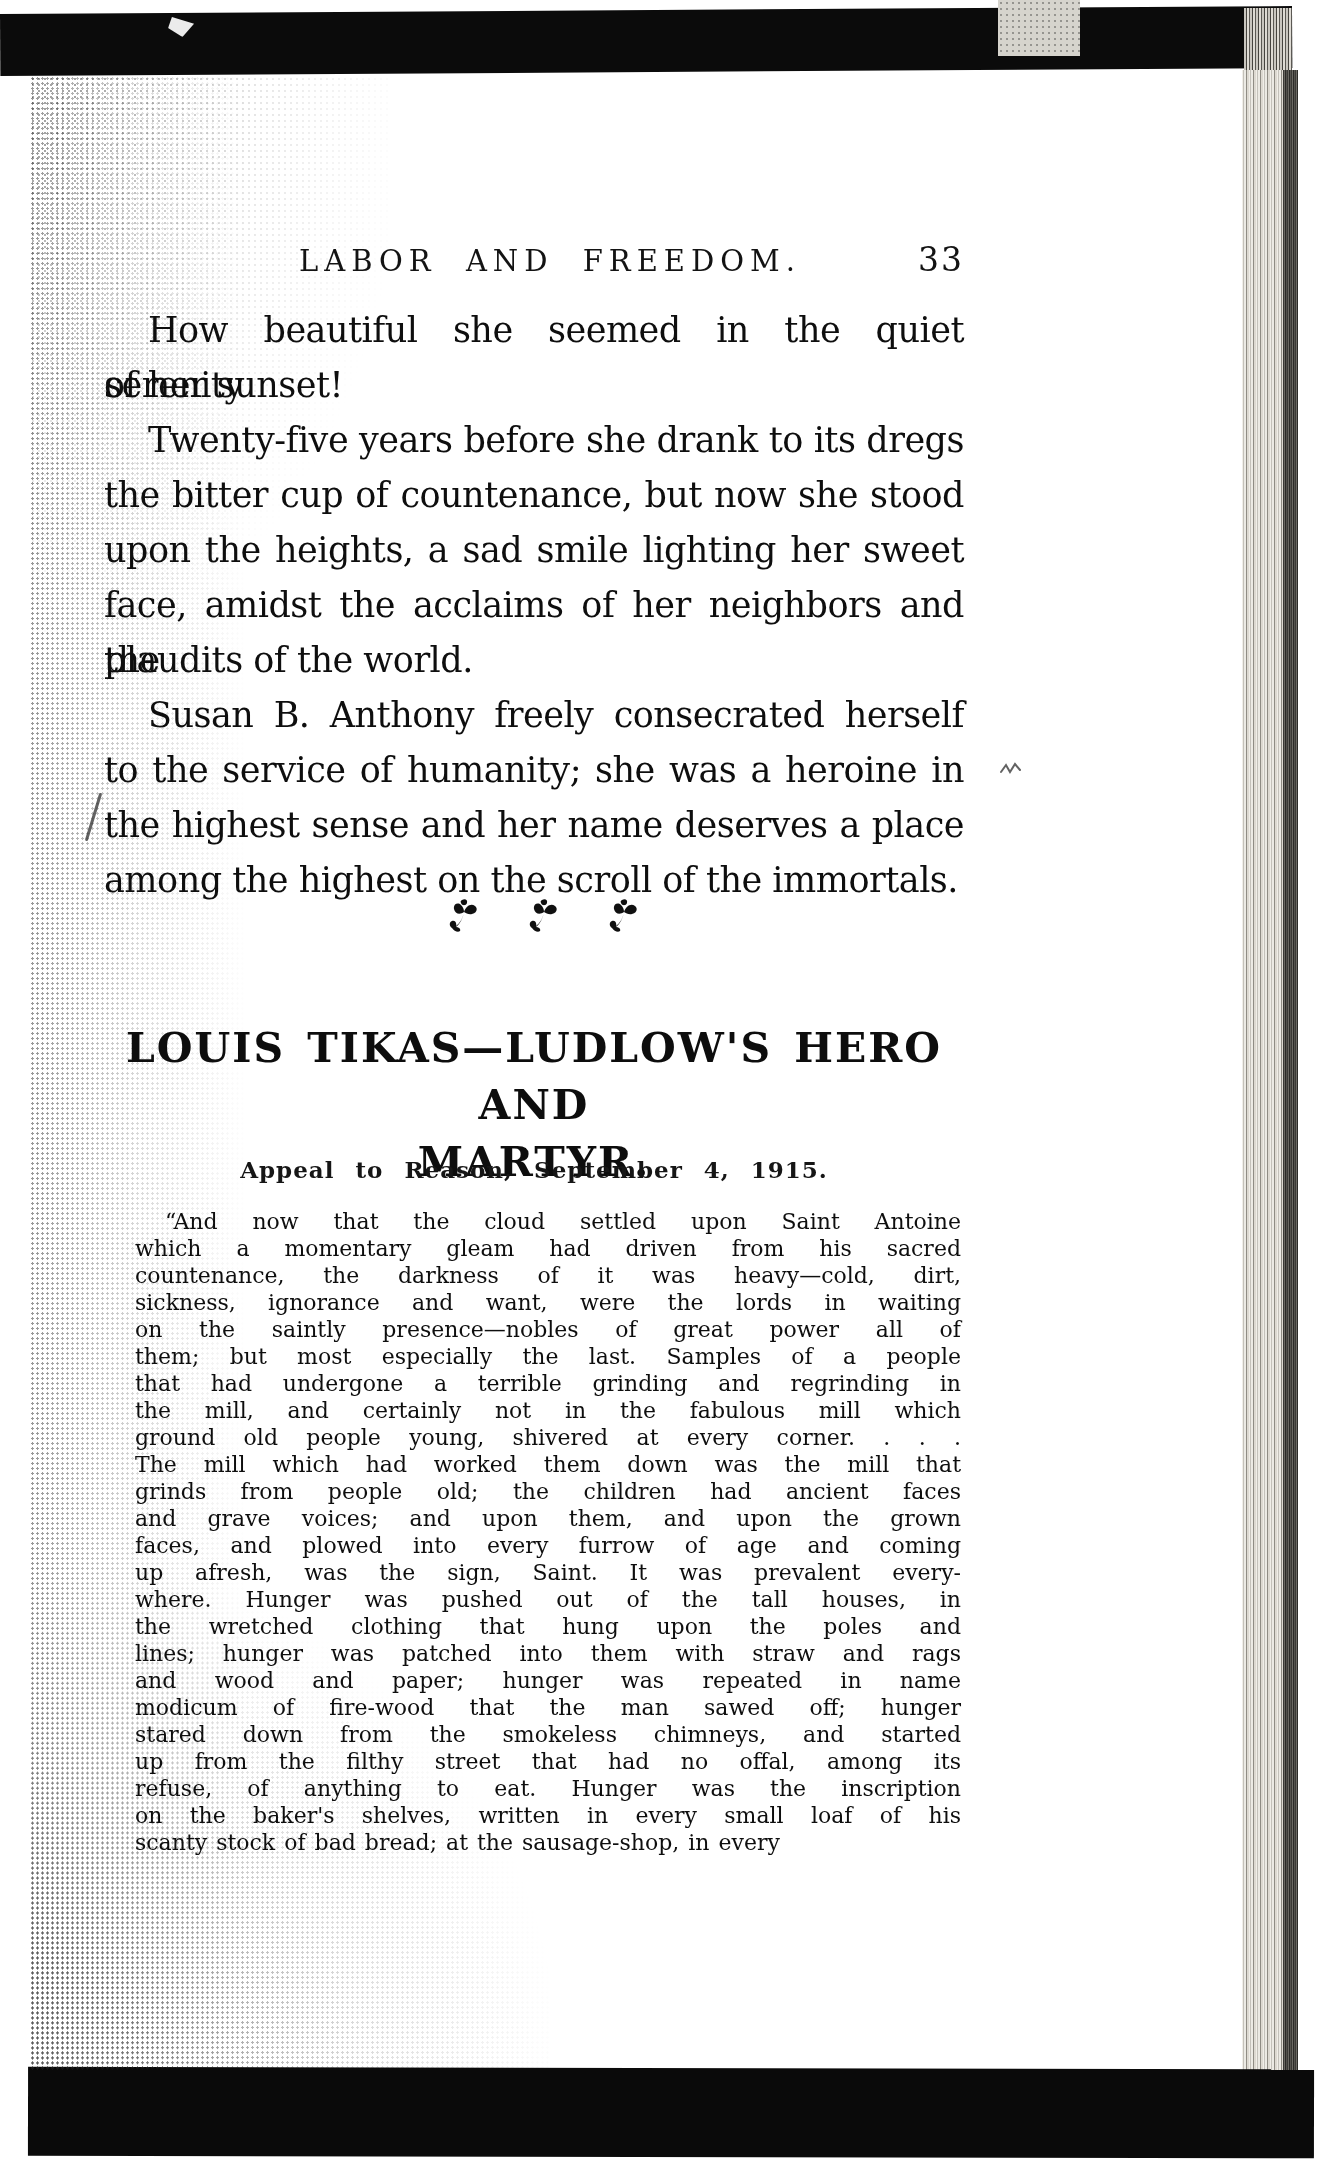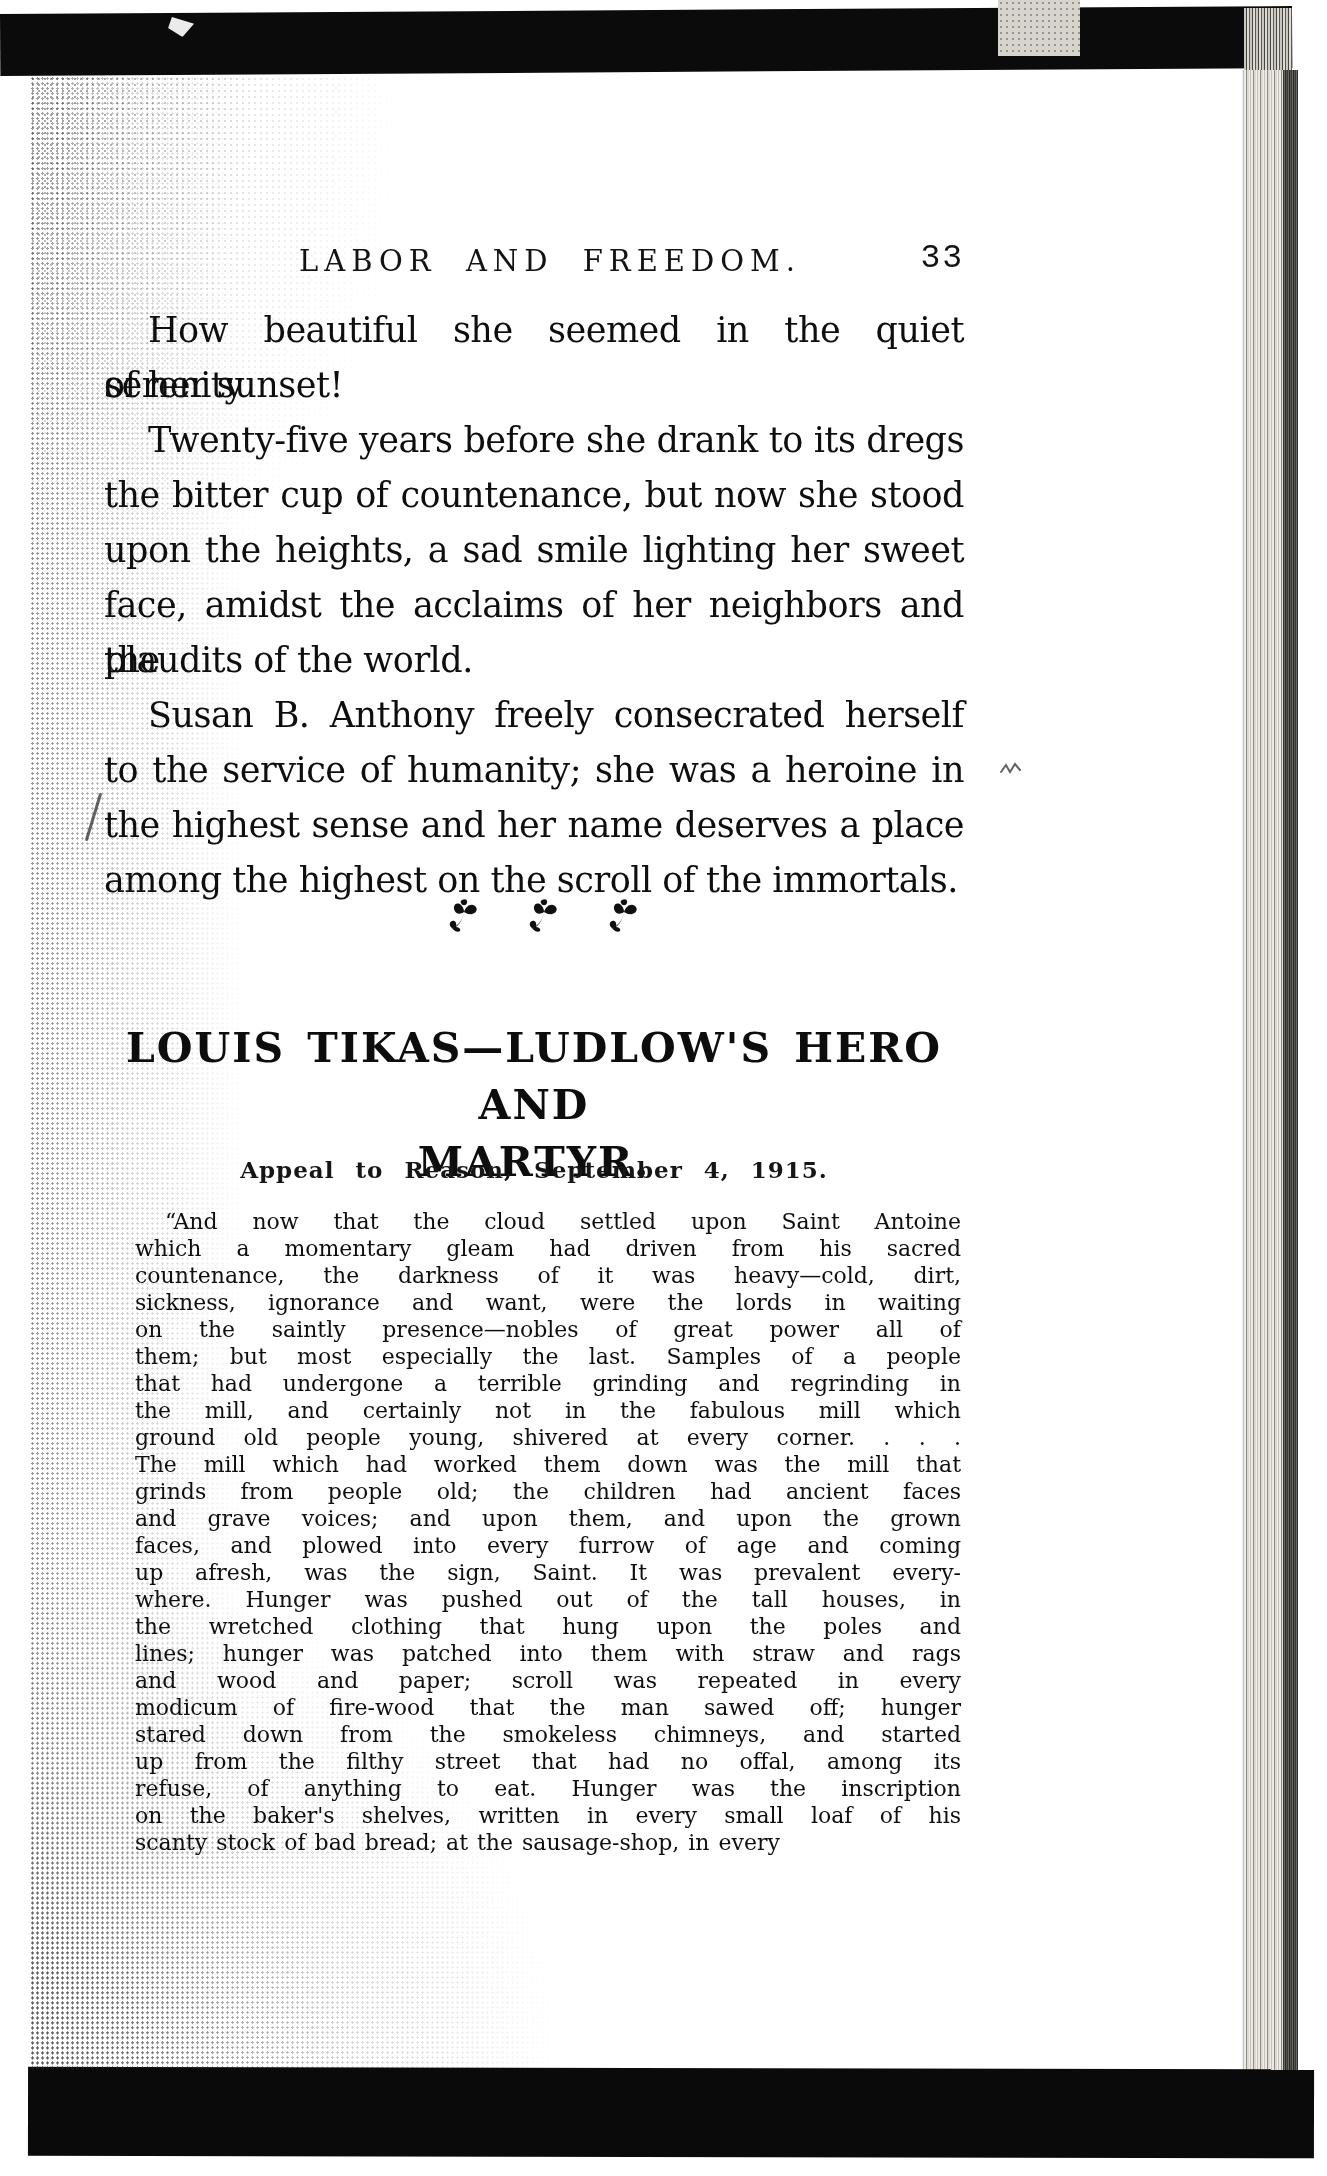--- a/index.html
+++ b/index.html
@@ -65,21 +65,21 @@
   }
 
   
   .column{position:absolute;left:104px;width:860px;}
   .running-head{top:244px;height:40px;}
   .running-title{
     position:relative;left:16px;text-align:center;
     font-size:29px;letter-spacing:6px;word-spacing:14px;color:#131313;
   }
   .page-number{
-    position:absolute;right:0;top:-4px;font-size:33px;letter-spacing:2px;color:#131313;font-family:Liberation Mono, monospace;
+    position:absolute;right:0;top:-4px;font-size:33px;letter-spacing:2px;color:#131313;
   }
 
   .bigline{
     height:55px;line-height:55px;font-size:35px;letter-spacing:-0.5px;
     text-align:justify;text-align-last:justify;white-space:normal;color:#0e0e0e;
   }
   .bigline.first{text-indent:44px;}
   .bigline.last{text-align-last:left;}
   .para1{top:303px;}
   .para2{top:413px;}
@@ -195,21 +195,21 @@
       <div class="smline">the mill, and certainly not in the fabulous mill which</div>
       <div class="smline">ground old people young, shivered at every corner. . . .</div>
       <div class="smline">The mill which had worked them down was the mill that</div>
       <div class="smline">grinds from people old; the children had ancient faces</div>
       <div class="smline">and grave voices; and upon them, and upon the grown</div>
       <div class="smline">faces, and plowed into every furrow of age and coming</div>
       <div class="smline">up afresh, was the sign, Saint. It was prevalent every-</div>
       <div class="smline">where. Hunger was pushed out of the tall houses, in</div>
       <div class="smline">the wretched clothing that hung upon the poles and</div>
       <div class="smline">lines; hunger was patched into them with straw and rags</div>
-      <div class="smline">and wood and paper; scroll was repeated in every</div>
+      <div class="smline">and wood and paper; hunger was repeated in name</div>
       <div class="smline">modicum of fire-wood that the man sawed off; hunger</div>
       <div class="smline">stared down from the smokeless chimneys, and started</div>
       <div class="smline">up from the filthy street that had no offal, among its</div>
       <div class="smline">refuse, of anything to eat. Hunger was the inscription</div>
       <div class="smline">on the baker's shelves, written in every small loaf of his</div>
       <div class="smline last">scanty stock of bad bread; at the sausage-shop, in every</div>
     </div>
 
 </div>
 

